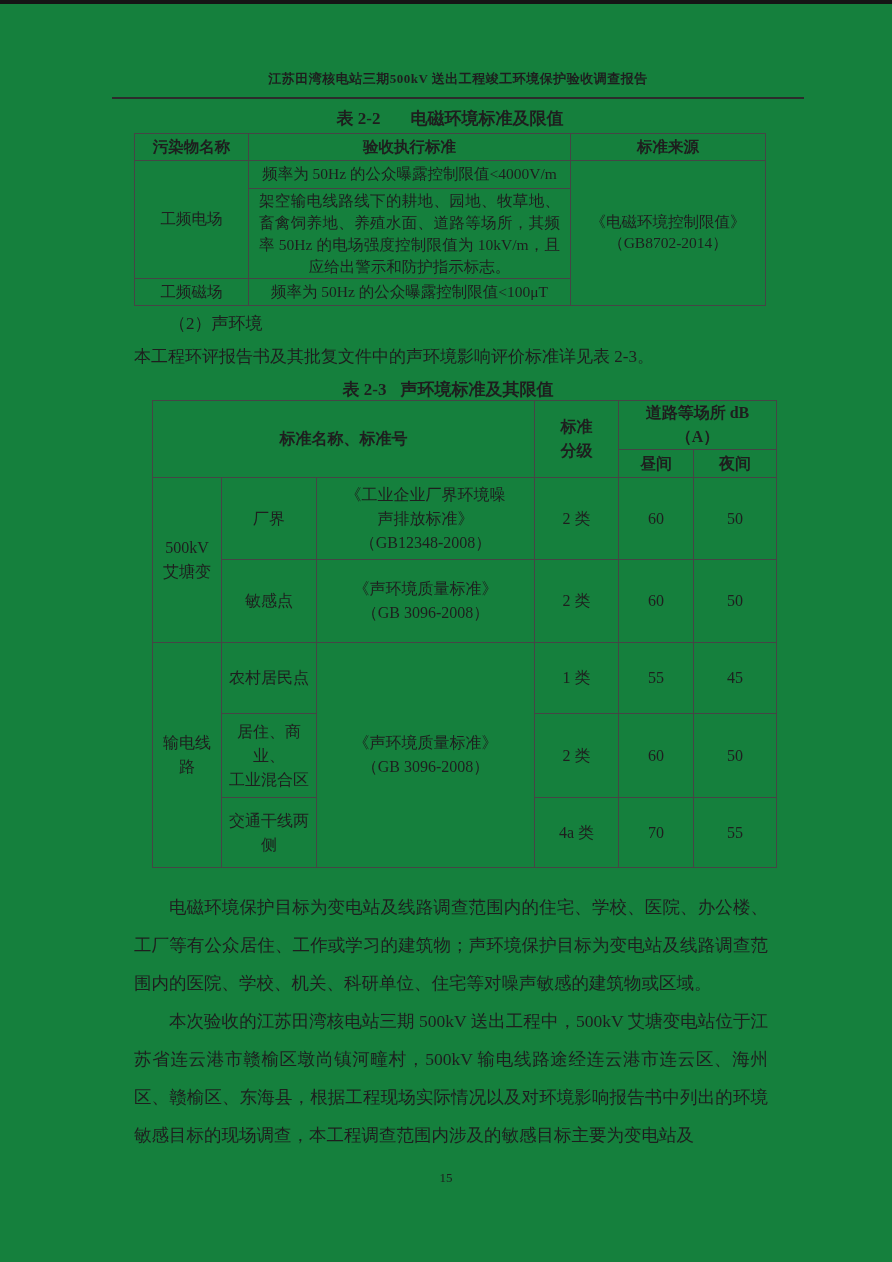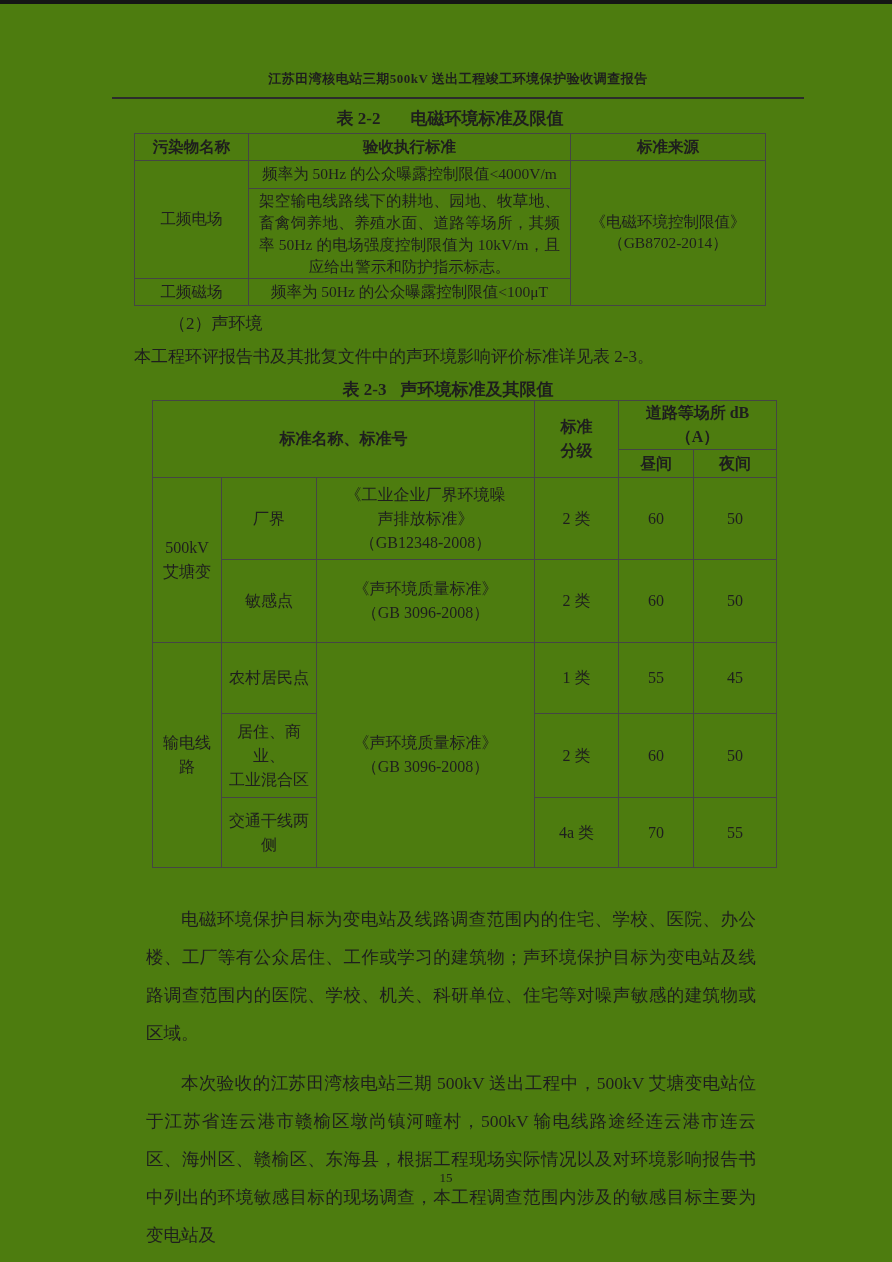--- a/index.html
+++ b/index.html
@@ -1,17 +1,17 @@
 <!DOCTYPE html>
 <html><head>
 <meta charset="utf-8">
 <style>
   html,body { margin:0; padding:0; background:#ffffff; }
   .page {
-    position:relative; width:892px; height:1262px; background:#4d7c0f;
+    position:relative; width:892px; height:1262px; background:#15803d;
     font-family:"Liberation Serif","DejaVu Serif",serif; color:#1e1e1e;
     overflow:hidden;
   }
   .top-edge { position:absolute; top:0; left:0; width:100%; height:4px; background:#151515; }
 
   .doc-header {
     position:absolute; top:70px; left:112px; width:692px;
     text-align:center; font-size:13px; font-weight:bold; letter-spacing:0.5px;
     padding-bottom:9px; border-bottom:2px solid #2c2c2c;
   }
@@ -43,21 +43,21 @@
   .sound-intro { position:absolute; top:345px; left:134px; width:634px; font-size:17px; }
 
   .section-heading {
     position:absolute; top:848px; left:133px; font-size:23px; font-weight:bold;
     letter-spacing:0.5px;
   }
   .body-text {
     position:absolute; top:888px; left:134px; width:634px;
     font-size:17.5px; line-height:38px; text-align:justify;
   }
-  .body-text p { margin:12px; text-indent:2em; }
+  .body-text p { margin:0; text-indent:2em; }
 
   .page-number { position:absolute; top:1170px; left:0; width:100%; text-align:center; font-size:13px; }
 </style>
 </head>
 <body>
 
 <div class="page">
   <div class="top-edge"></div>
 
   <div class="doc-header">江苏田湾核电站三期500kV 送出工程竣工环境保护验收调查报告</div>

